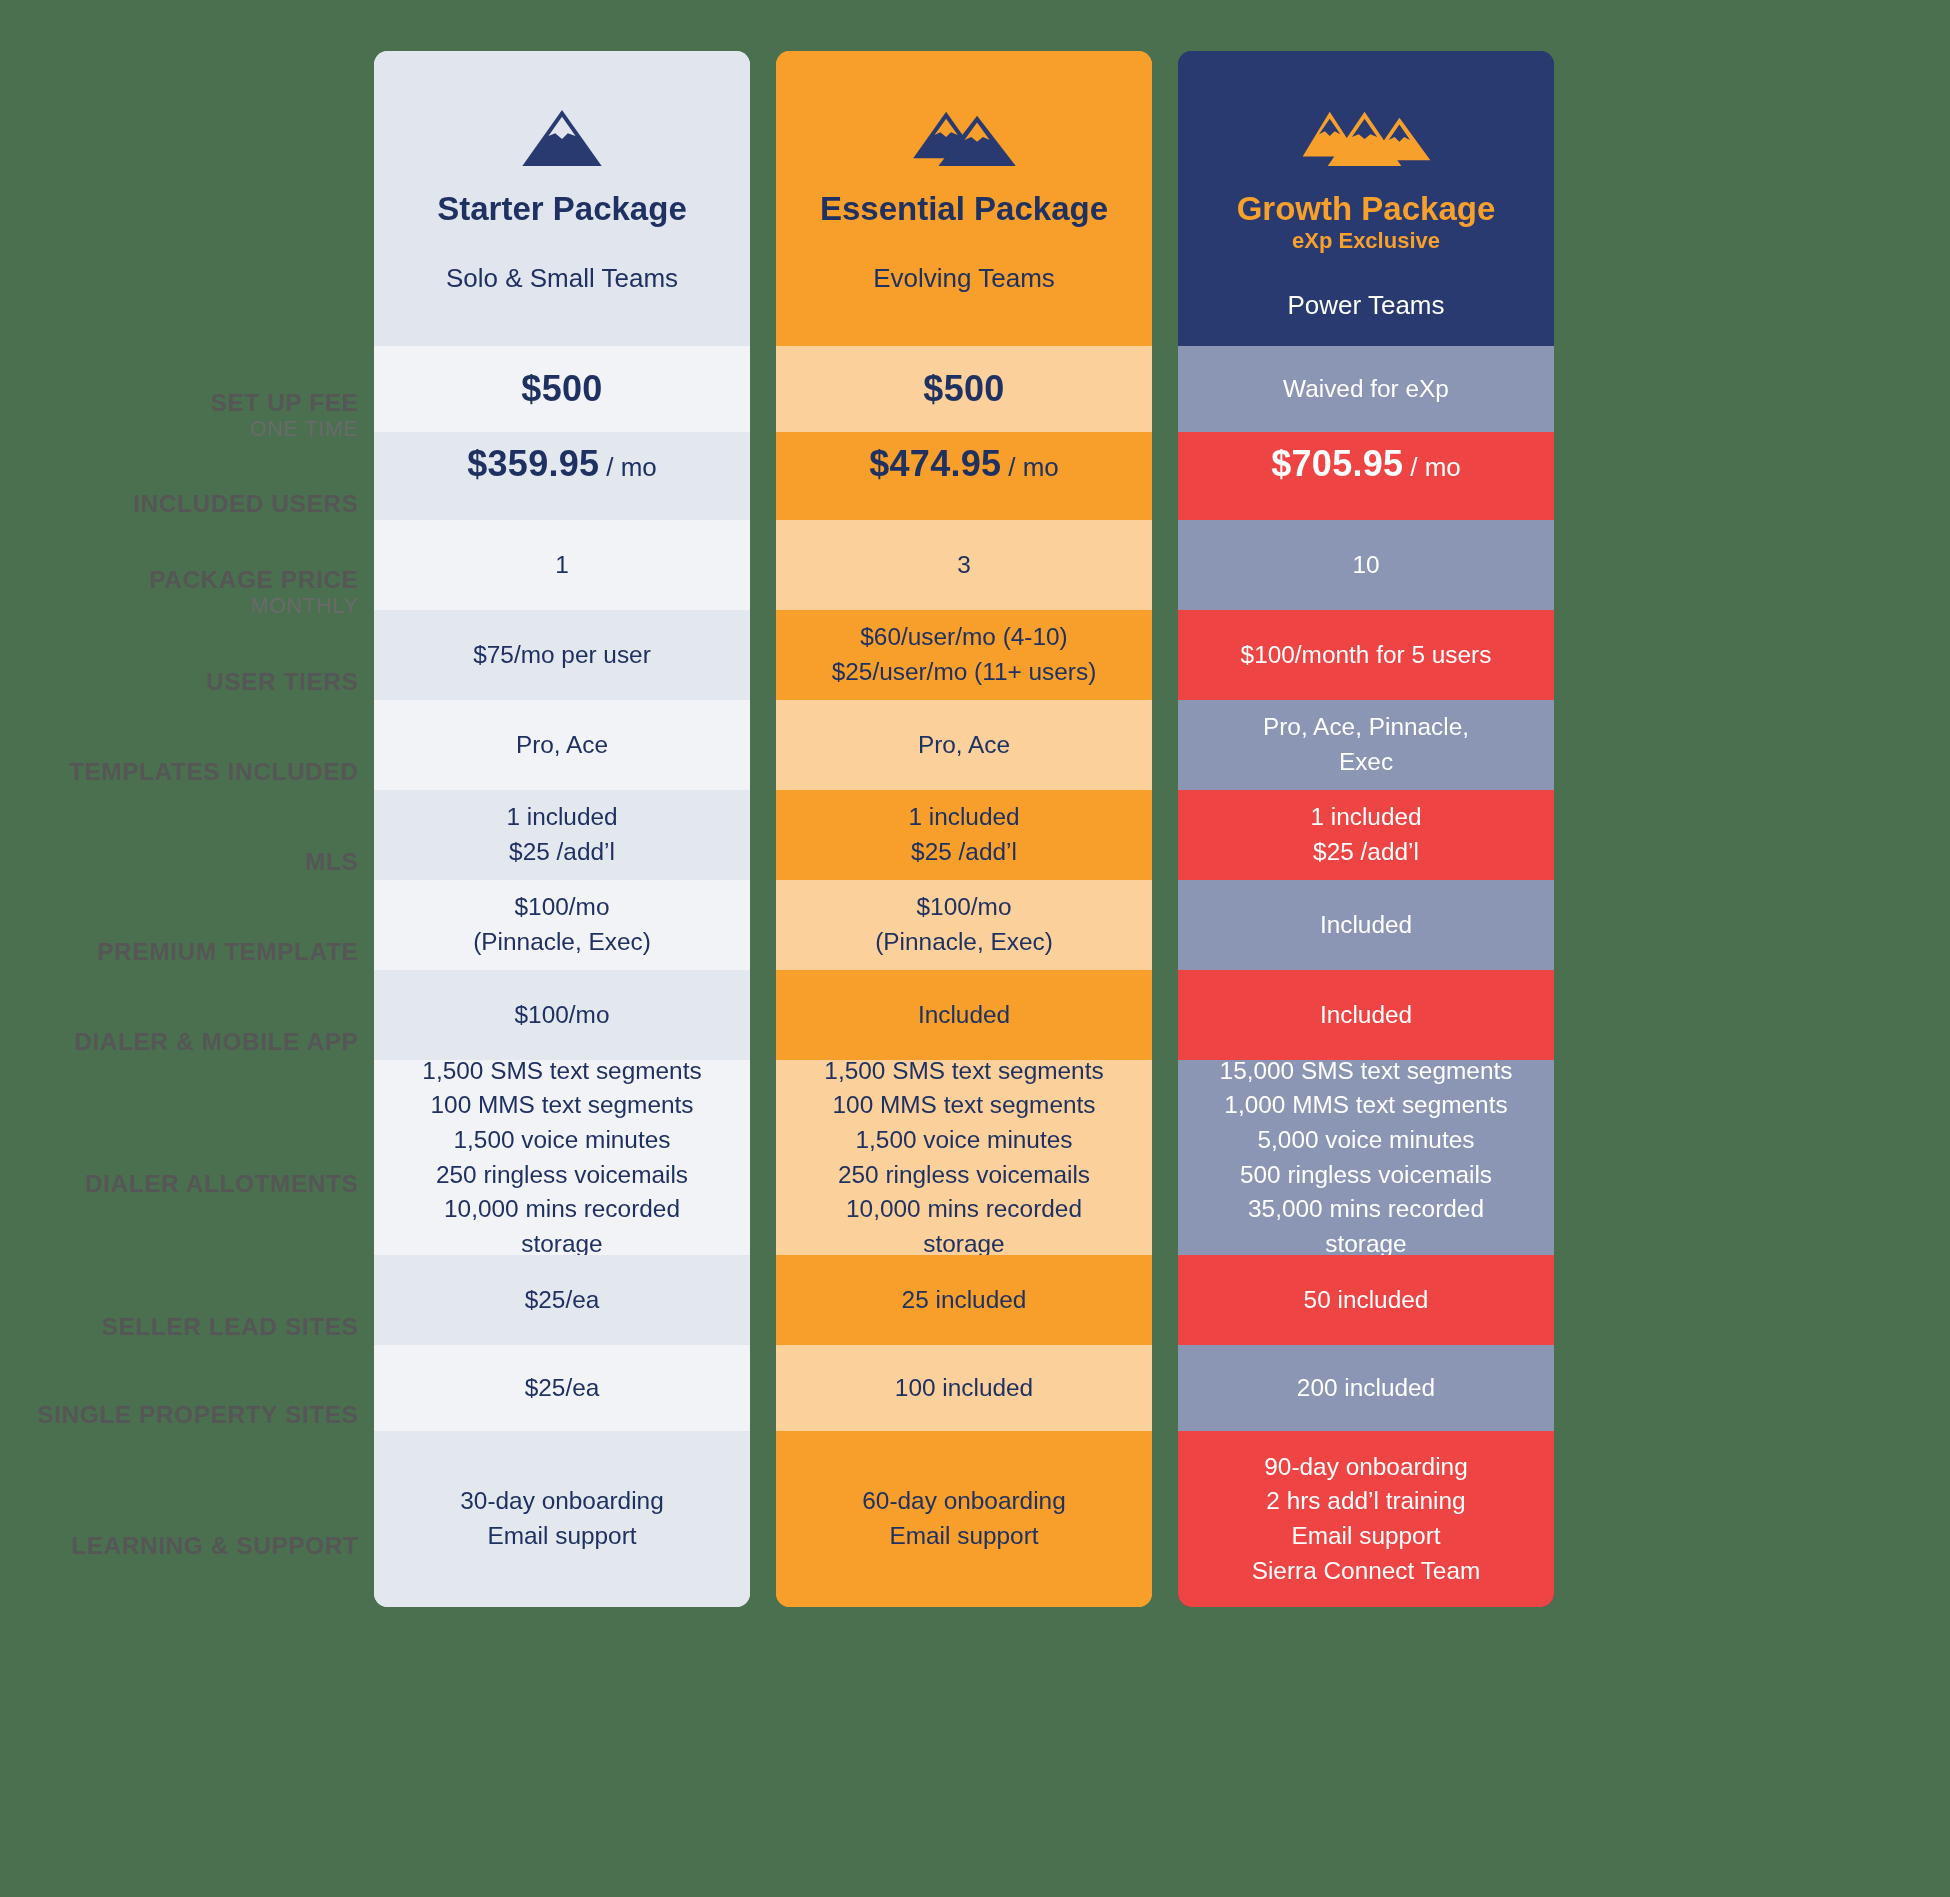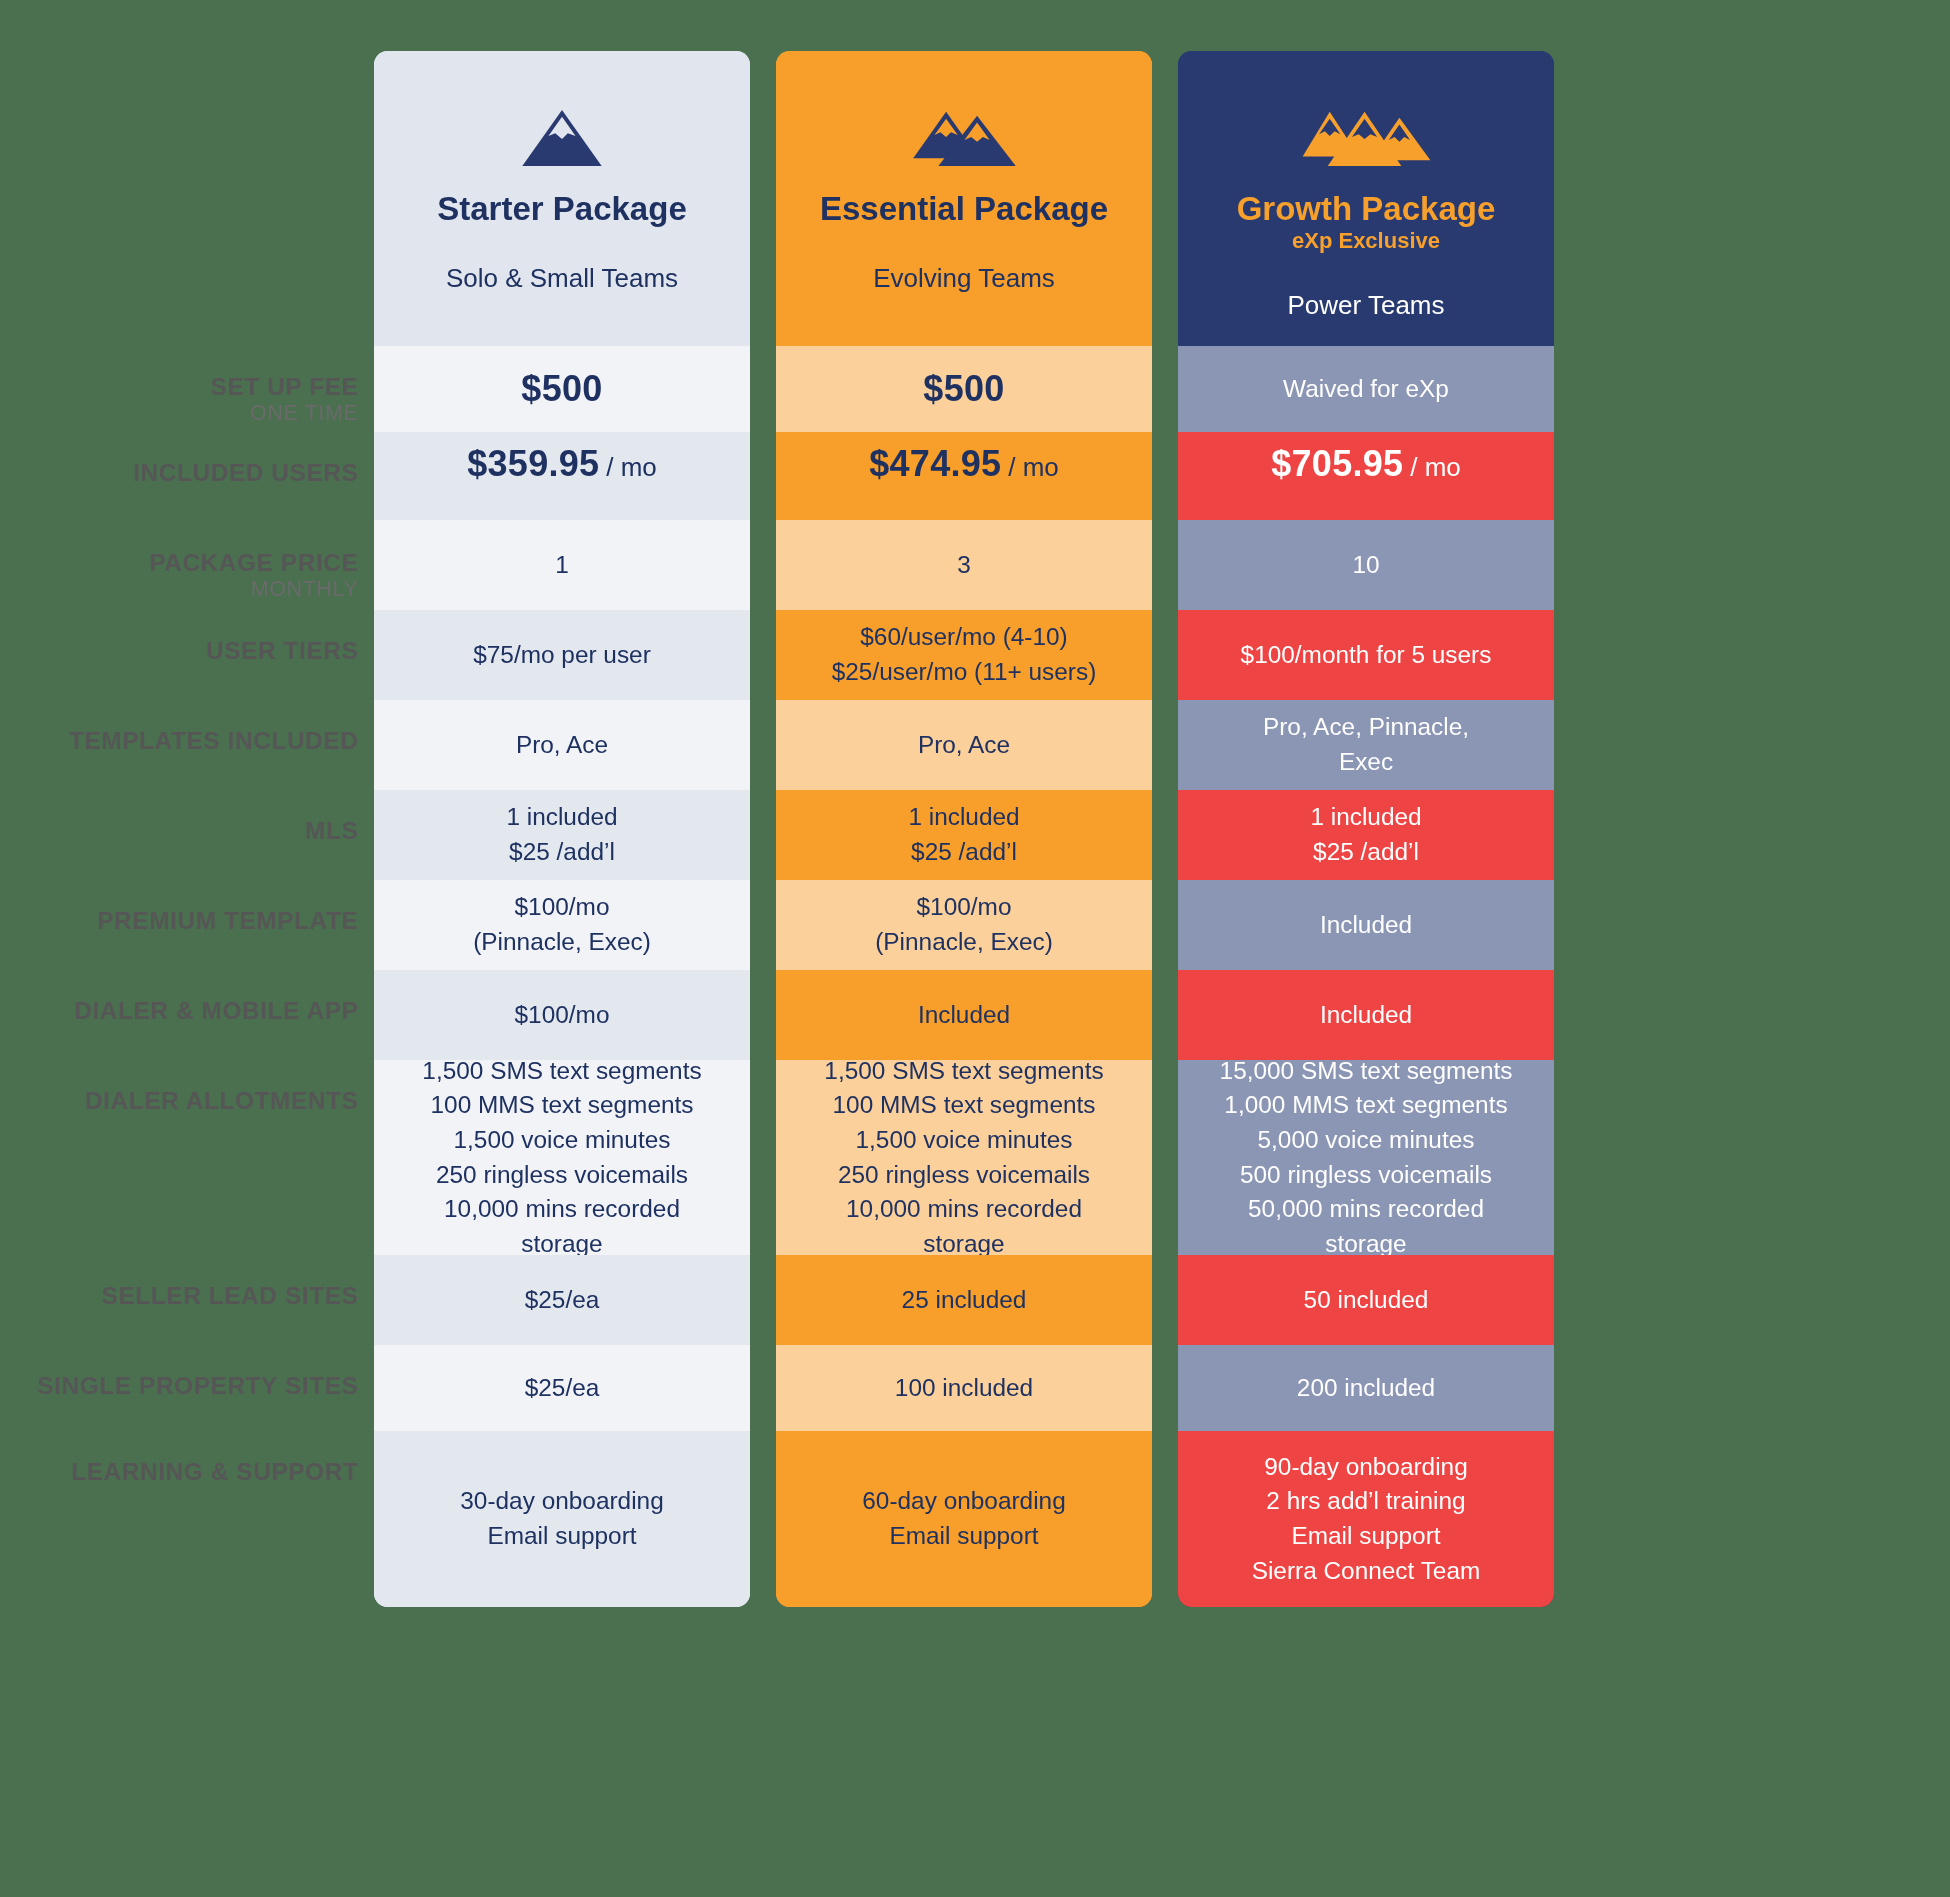--- a/index.html
+++ b/index.html
@@ -23,21 +23,21 @@
     width: 374px;
     flex: 0 0 374px;
     display: flex;
     flex-direction: column;
     padding-top: 334px;
   }
   .label-cell {
     display: flex;
     flex-direction: column;
     align-items: flex-end;
-    justify-content: flex-start;
+    justify-content: center;
     text-align: right;
     padding-right: 15.6px;
     color: #5a5a5a;
   }
   .label-main {
     font-size: 24.4px;
     font-weight: 700;
     letter-spacing: 0.6px;
     line-height: 1.15;
     color: #565656;
@@ -361,21 +361,21 @@
         <span>Included</span>
       </div>
       <div class="cell even h7">
         <span>Included</span>
       </div>
       <div class="cell odd h8">
         <span>15,000 SMS text segments</span>
         <span>1,000 MMS text segments</span>
         <span>5,000 voice minutes</span>
         <span>500 ringless voicemails</span>
-        <span>50,000 mins recorded</span>
+        <span>35,000 mins recorded</span>
         <span>storage</span>
       </div>
       <div class="cell even h9">
         <span>50 included</span>
       </div>
       <div class="cell odd h10">
         <span>200 included</span>
       </div>
       <div class="cell even h11">
         <span>90-day onboarding</span>

